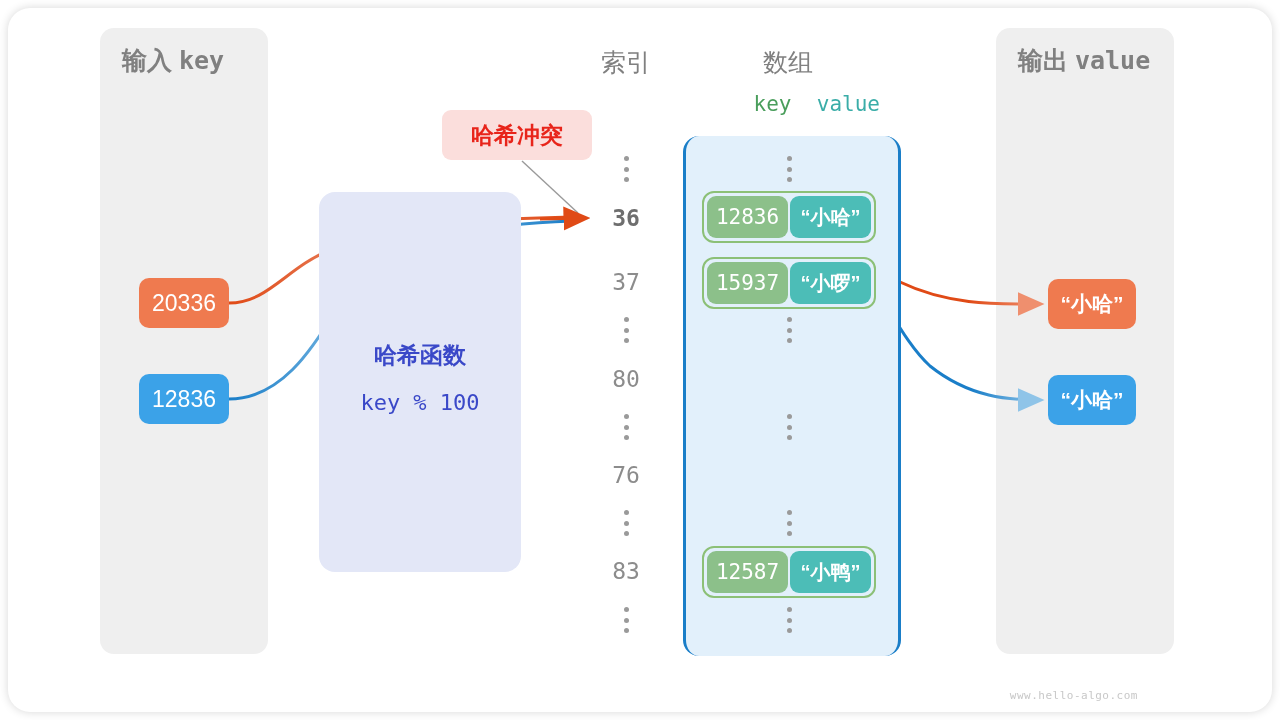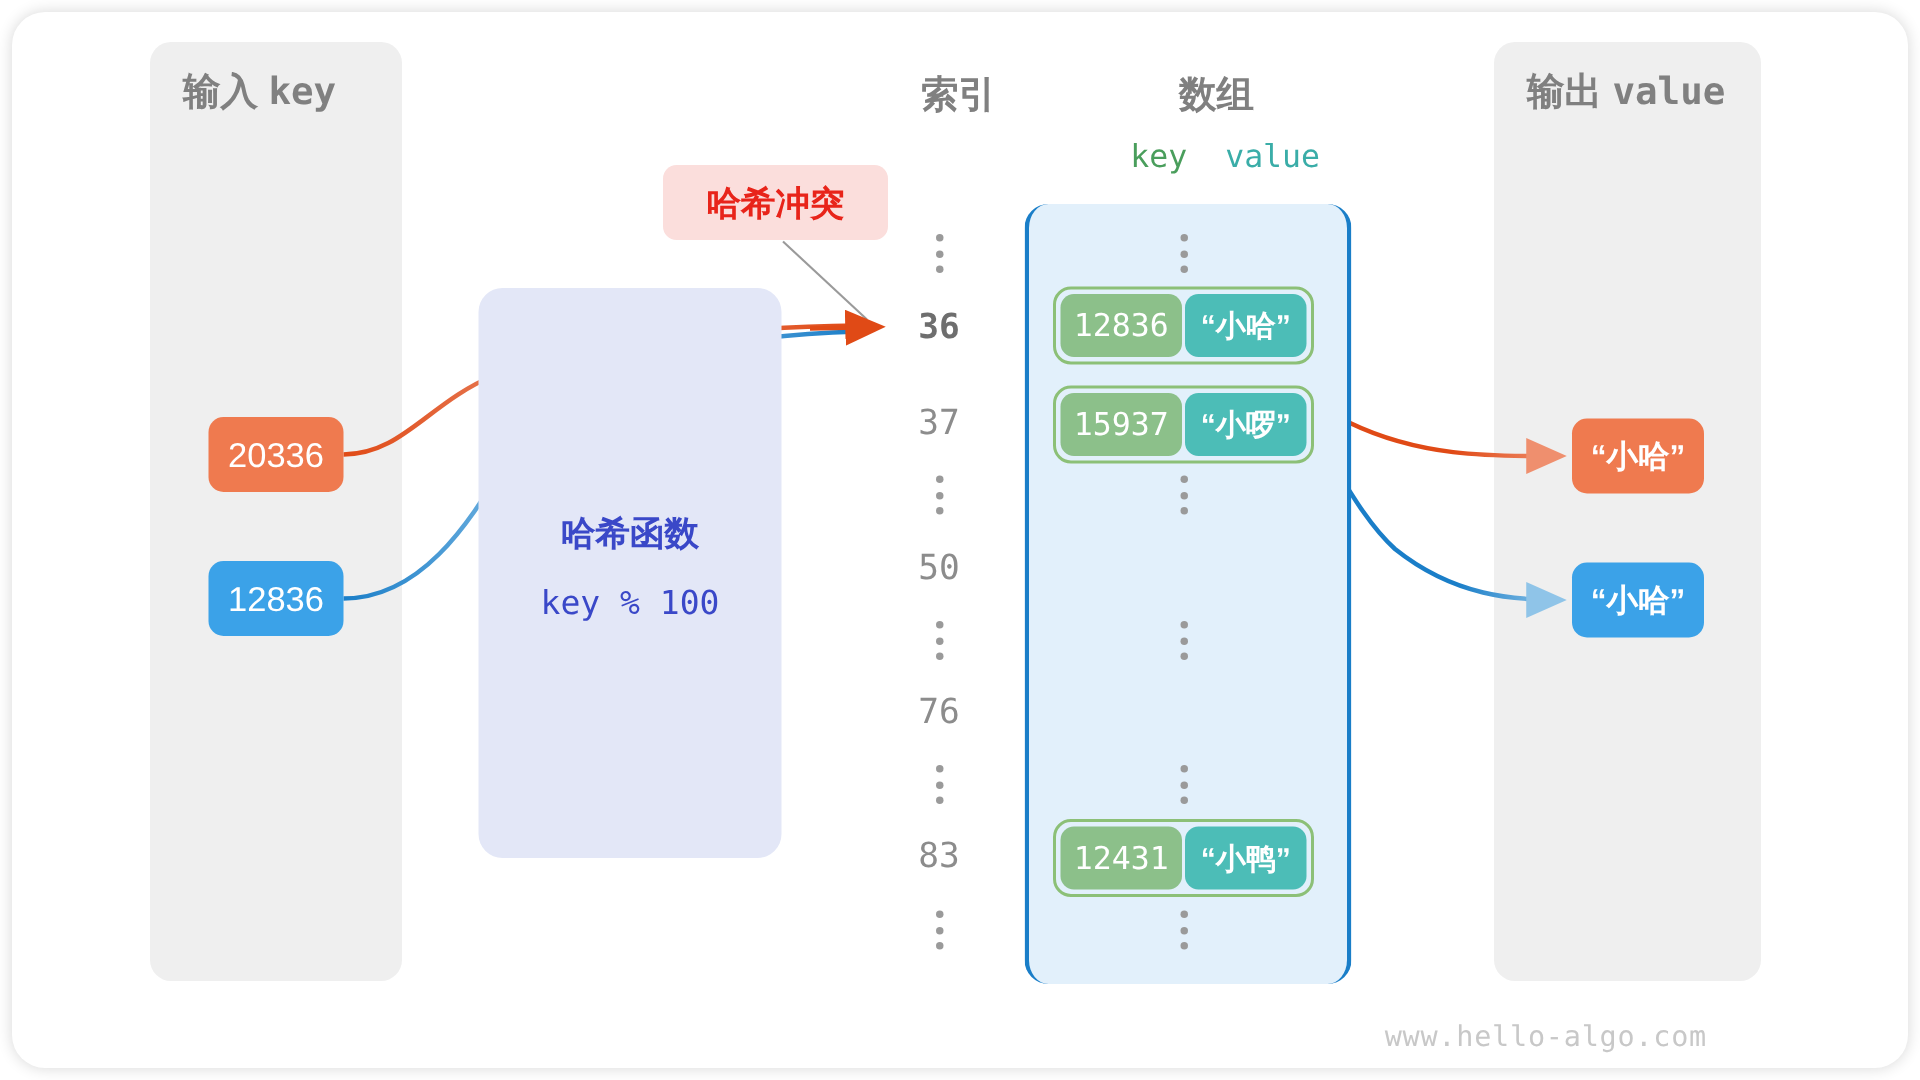--- a/index.html
+++ b/index.html
@@ -49,23 +49,23 @@
   }
   #title-input  { left: 122px; top: 44px; }
   #title-output { left: 1018px; top: 44px; text-align: center; }
   .mono-part { font-family: "DejaVu Sans Mono", "Liberation Mono", monospace; }
 
   
   .col-head {
     position: absolute;
     color: #808080;
     font-size: 25px;
-    font-weight: bold;
+    font-weight: normal;
     white-space: nowrap;
-    text-align: right;
+    text-align: center;
   }
   #head-index { left: 588px; top: 46px; width: 76px; }
   #head-array { left: 740px; top: 46px; width: 96px; }
 
   #head-kv {
     position: absolute;
     left: 700px; top: 92px; width: 180px;
     text-align: right;
     font-family: "DejaVu Sans Mono", "Liberation Mono", monospace;
     font-size: 21px;
@@ -241,21 +241,21 @@
   
   #wire-under { position: absolute; left: 0; top: 0; z-index: 1; }
   #wire-over  { position: absolute; left: 0; top: 0; z-index: 7; pointer-events: none; }
 
   
   #watermark {
     position: absolute;
     right: 34px; bottom: 18px;
     color: #c8c8c8;
     font-family: "DejaVu Sans Mono", "Liberation Mono", monospace;
-    font-size: 19px;
+    font-size: 11px;
     letter-spacing: 0.5px;
   }
 </style>
 </head>
 <body>
 
 <div id="stage">
   <div class="card"></div>
 
   <div class="panel" id="panel-input"></div>
@@ -335,21 +335,21 @@
       <i></i>
       <i></i>
     </div>
   <div class="idx active" style="top:205px">36</div>
   <div class="idx" style="top:269px">37</div>
   <div class="vdots idx-dots" style="top:317px">
       <i></i>
       <i></i>
       <i></i>
     </div>
-  <div class="idx" style="top:366px">50</div>
+  <div class="idx" style="top:366px">80</div>
   <div class="vdots idx-dots" style="top:414px">
       <i></i>
       <i></i>
       <i></i>
     </div>
   <div class="idx" style="top:462px">76</div>
   <div class="vdots idx-dots" style="top:510px">
       <i></i>
       <i></i>
       <i></i>
@@ -391,21 +391,21 @@
     </div>
 
 
   <div class="vdots arr-dots" style="top:510px">
       <i></i>
       <i></i>
       <i></i>
     </div>
 
   <div class="bucket" style="top:546px">
-    <div class="cell-key">12431</div>
+    <div class="cell-key">12587</div>
     <div class="cell-val">“小鸭”</div>
   </div>
 
   <div class="vdots arr-dots" style="top:607px">
       <i></i>
       <i></i>
       <i></i>
     </div>
 
   <div class="chip-out" id="chip-val-a">“小哈”</div>

